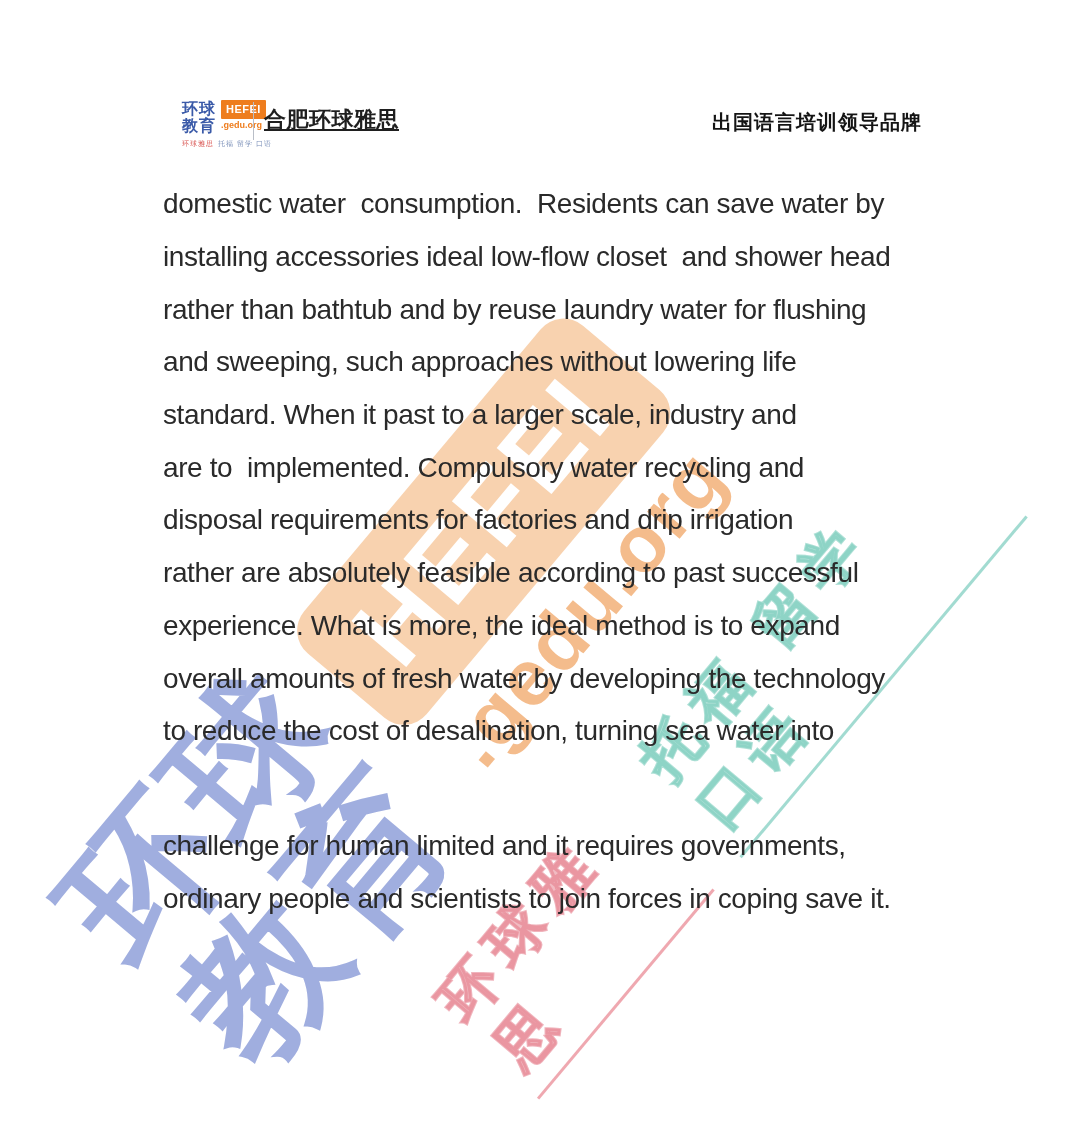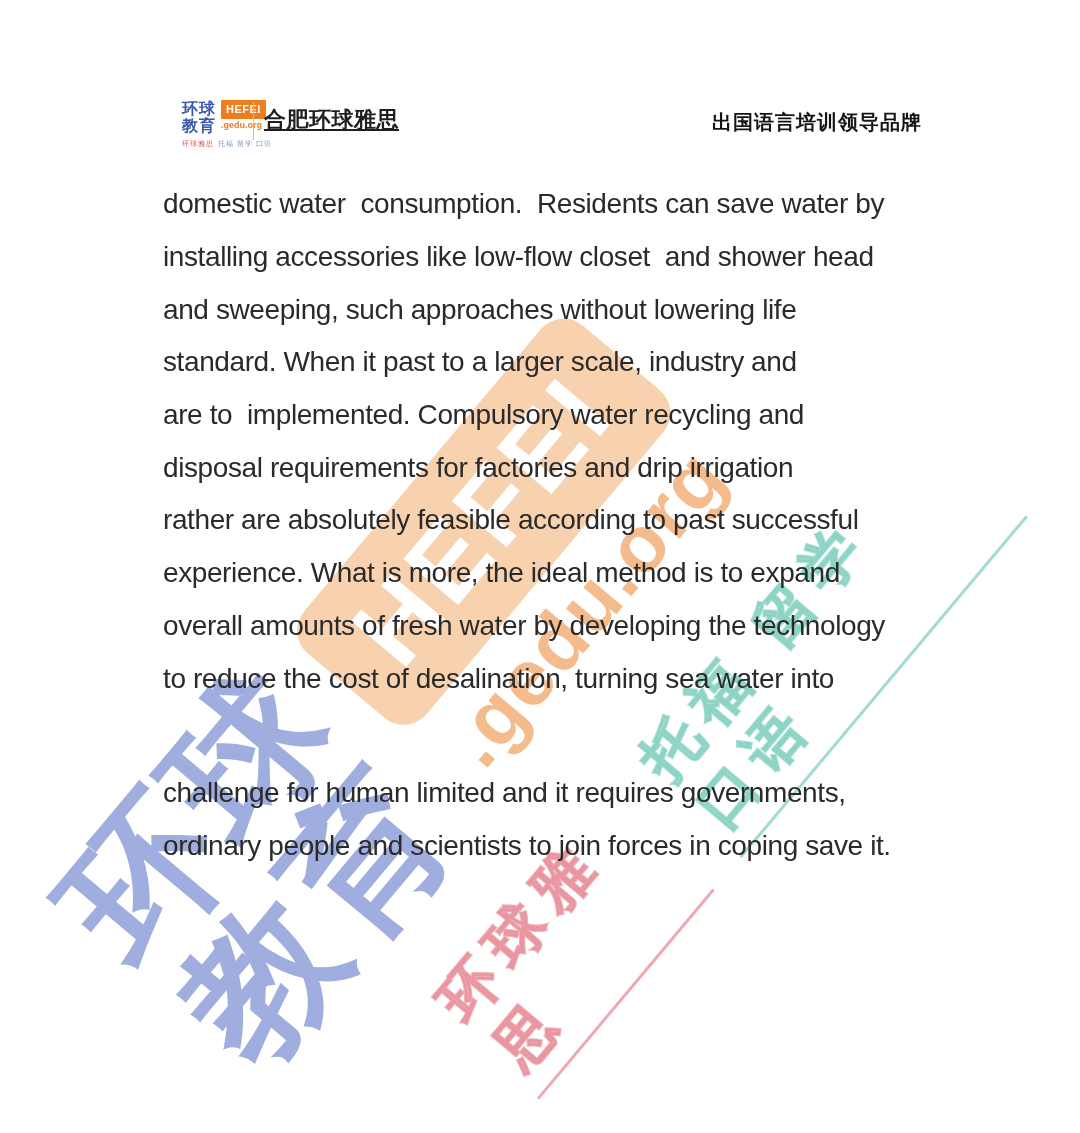--- a/index.html
+++ b/index.html
@@ -218,21 +218,22 @@
     </div>
   </div>
   <div class="logo-divider"></div>
   <div class="school-name">合肥环球雅思</div>
   <div class="slogan">出国语言培训领导品牌</div>
 </div>
 
 <div class="essay">
   <div class="para-1">
       <div class="line">domestic water  consumption.  Residents can save water by</div>
-      <div class="line">installing accessories like low-flow closet  and shower head</div>
+      <div class="line">installing accessories ideal low-flow closet  and shower head</div>
+      <div class="line">rather than bathtub and by reuse laundry water for flushing</div>
       <div class="line">and sweeping, such approaches without lowering life</div>
       <div class="line">standard. When it past to a larger scale, industry and</div>
       <div class="line">are to  implemented. Compulsory water recycling and</div>
       <div class="line">disposal requirements for factories and drip irrigation</div>
       <div class="line">rather are absolutely feasible according to past successful</div>
       <div class="line">experience. What is more, the ideal method is to expand</div>
       <div class="line">overall amounts of fresh water by developing the technology</div>
       <div class="line">to reduce the cost of desalination, turning sea water into</div>
     </div>
   <div class="para-2">

